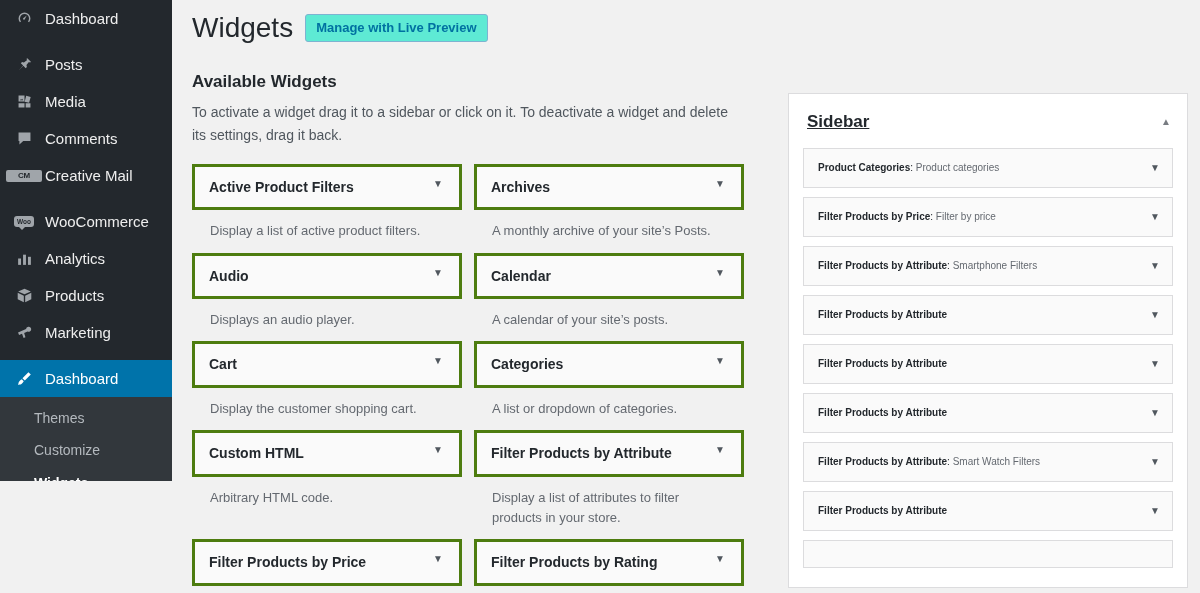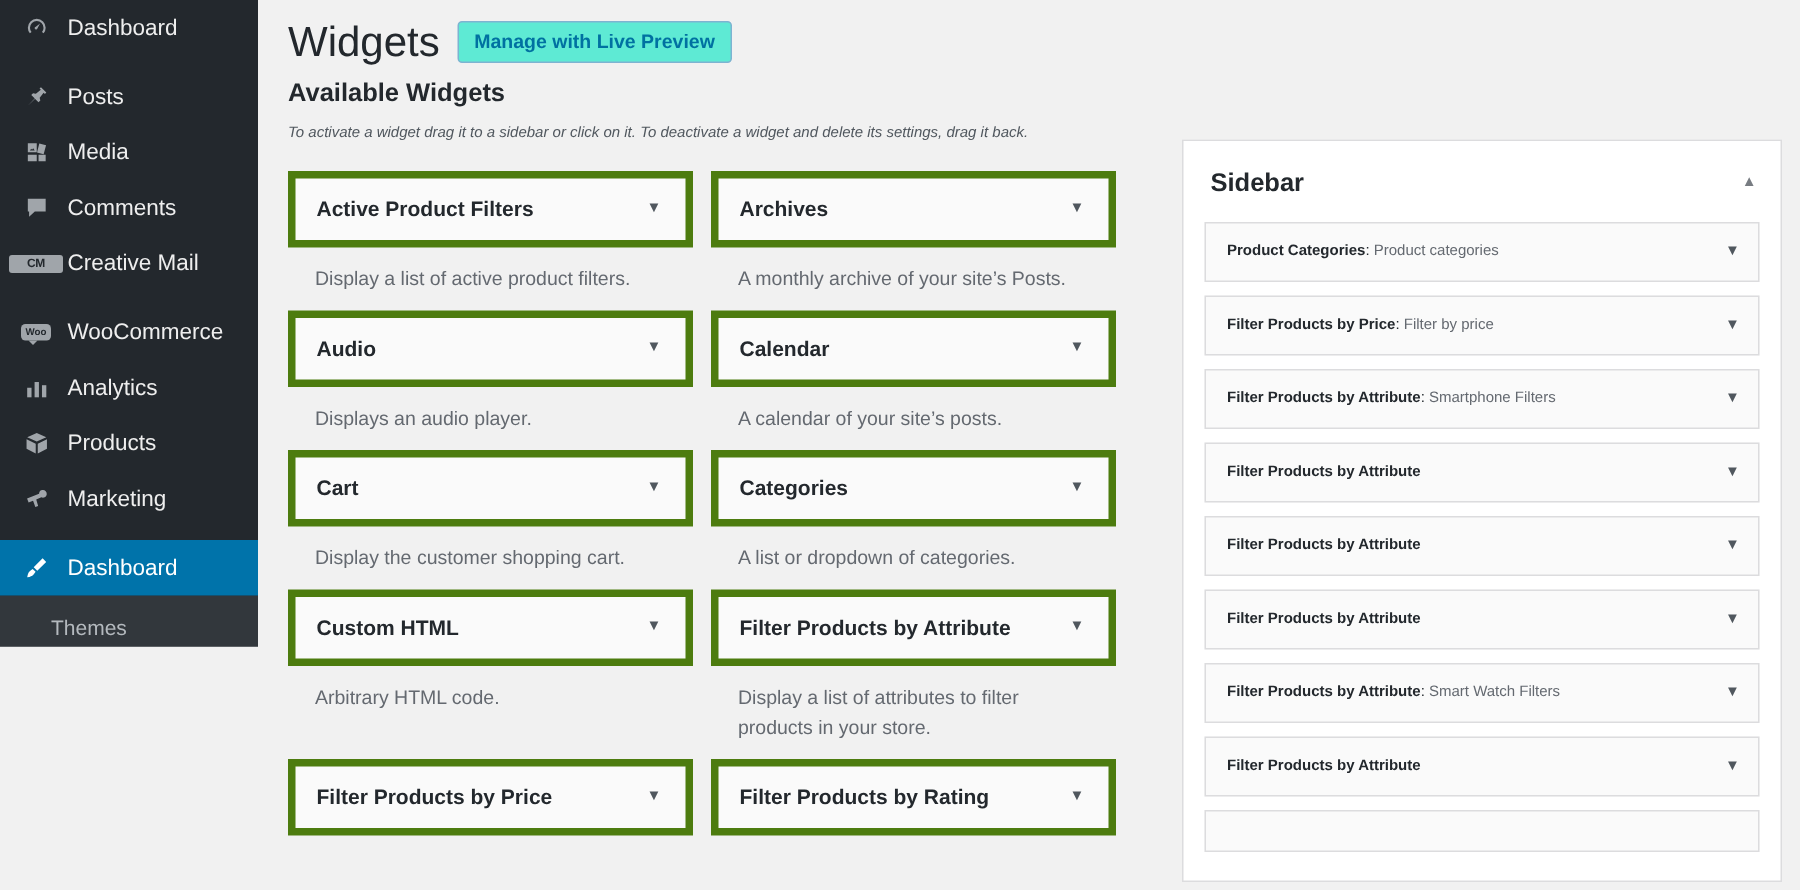--- a/index.html
+++ b/index.html
@@ -7,21 +7,21 @@
     width: 1200px; height: 593px;
     overflow: hidden;
     background: #f1f1f1;
     font-family: "Liberation Sans", sans-serif;
     -webkit-font-smoothing: antialiased;
   }
   .screen { position: relative; width: 1200px; height: 593px; display: flex; }
 
   
   .adminmenu {
-    width: 172px; min-width: 172px; height: 431px;
+    width: 172px; min-width: 172px; height: 481px;
     background: #23282d; color: #eee;
     position: relative; overflow: hidden;
   }
   .menu-item {
     display: flex; align-items: center;
     height: 37px; padding-left: 12px;
     font-size: 15px; color: #eee;
     cursor: pointer; position: relative;
   }
   .menu-item .ico {
@@ -82,35 +82,35 @@
     padding: 6px 10px 7px 10px; cursor: pointer; line-height: 1;
     font-family: "Liberation Sans", sans-serif;
   }
 
   .columns { display: flex; gap: 44px; }
   .left-col { width: 552px; min-width: 552px; }
   .right-col { width: 400px; min-width: 400px; padding-top: 41px; }
 
   .section-title {
     font-size: 17px; font-weight: bold; color: #23282d;
-    margin-bottom: 9px;
+    margin-top: 20px; margin-bottom: 9px;
   }
   .section-desc {
-    font-size: 10px; color: #50575e; line-height: 1.65;
-    margin-bottom: 16px; max-width: 540px; font-style: italic;
+    font-size: 14px; color: #50575e; line-height: 1.65;
+    margin-bottom: 16px; max-width: 540px;
   }
 
   .widget-grid {
     display: grid; grid-template-columns: 1fr 1fr;
     column-gap: 12px;
   }
   .widget-cell { margin-bottom: 0; }
   .widget-card {
-    background: #fafafa; border: 5px solid #4d7c0f;
-    padding: 12px 14px; display: flex; align-items: center;
+    background: #fafafa; border: 3px solid #4d7c0f;
+    padding: 12px 14px; display: flex; align-items: flex-start;
     justify-content: space-between; cursor: move;
   }
   .widget-card .wtitle {
     font-size: 14px; font-weight: bold; color: #23282d; line-height: 1.2;
   }
   .arrow {
     color: #50575e; font-size: 10px; line-height: 1;
     width: 14px; text-align: center; cursor: pointer;
   }
   .widget-desc {
@@ -121,21 +121,21 @@
   
   .sidebar-panel {
     background: #fff; border: 1px solid #dcdcde;
     padding: 0 14px 10px 14px;
   }
   .sidebar-panel-head {
     display: flex; align-items: center; justify-content: space-between;
     padding: 18px 2px 16px 4px; cursor: pointer;
   }
   .sidebar-panel-head .stitle {
-    font-size: 17px; font-weight: bold; color: #23282d;
+    font-size: 17px; font-weight: bold; color: #23282d; text-decoration: underline;
   }
   .up-arrow { color: #787c82; font-size: 10px; line-height: 1; }
   .sb-widget {
     background: #fafafa; border: 1px solid #dcdcde;
     padding: 13px 10px 13px 14px; margin-bottom: 9px;
     display: flex; align-items: center; justify-content: space-between;
     cursor: move;
   }
   .sb-widget .sb-name { font-size: 10px; color: #23282d; line-height: 1.2; }
   .sb-widget .sb-name b { font-weight: bold; }

